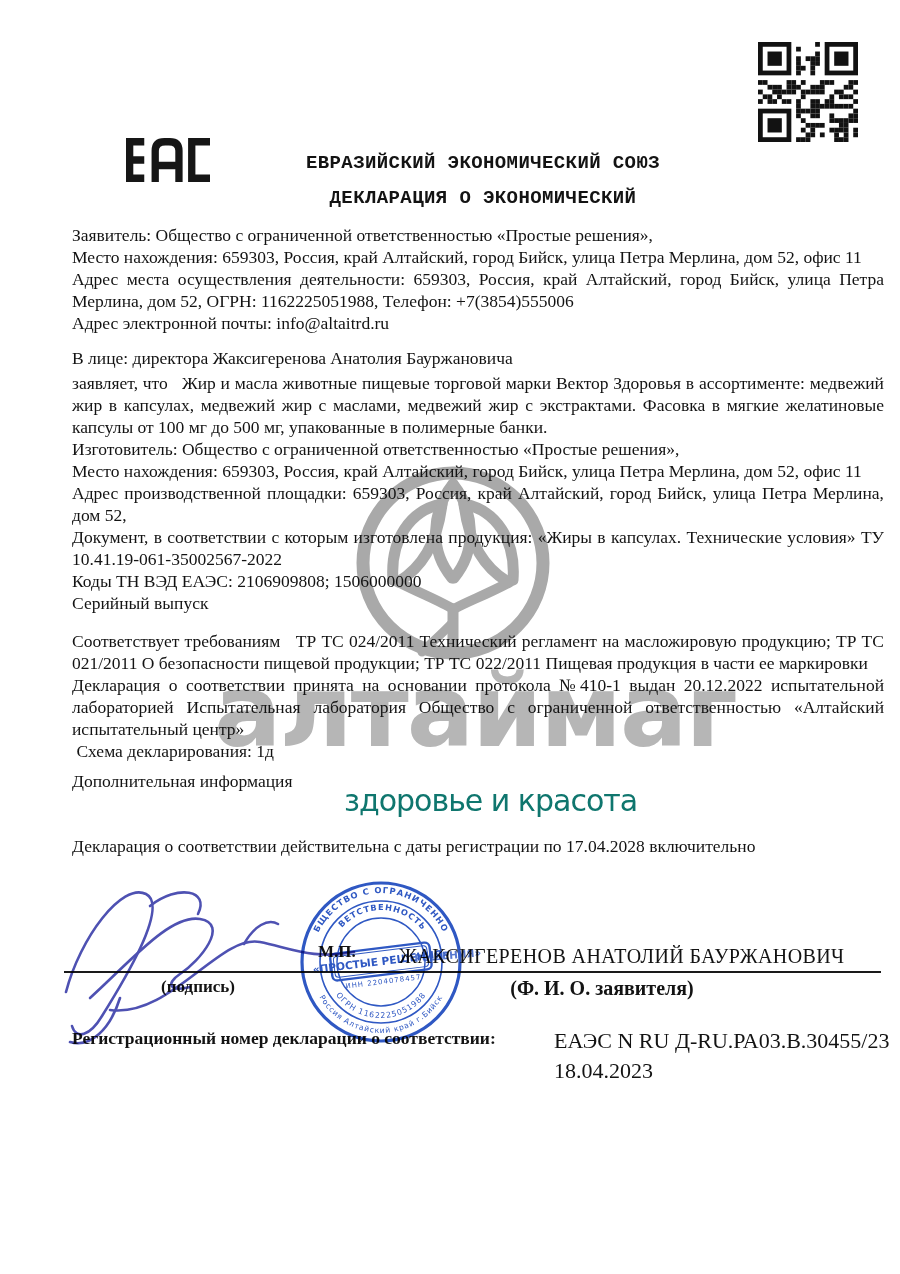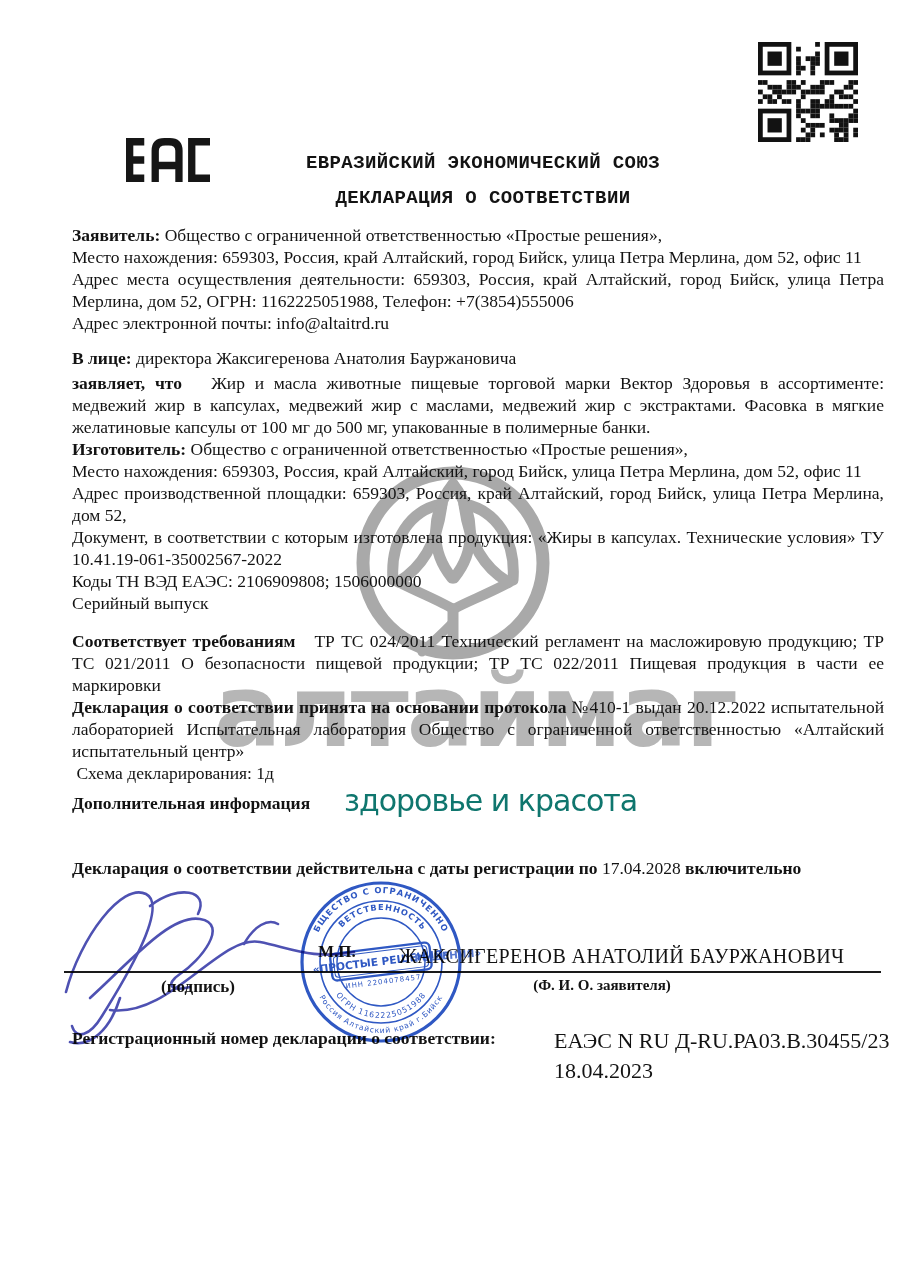--- a/index.html
+++ b/index.html
@@ -8,36 +8,36 @@
   
   .eac{position:absolute;left:126px;top:136px;z-index:1;}
   .qr{position:absolute;left:758px;top:42px;z-index:1;}
   .titles{position:absolute;left:66px;top:152px;width:834px;text-align:center;z-index:1;
           font-weight:bold;font-size:19px;letter-spacing:.4px;font-family:Liberation Mono, monospace;}
   .titles .t2{margin-top:13px;}
   
   .content{position:absolute;left:72px;top:224px;width:812px;z-index:1;
            font-size:17.5px;line-height:22px;text-align:justify;}
   .content p{margin:0;}
-  .b{font-weight:bold;}
+  .b{font-weight:normal;}
   
   .wm-tree{position:absolute;left:350px;top:462px;z-index:0;}
   .wm-brand{position:absolute;left:214px;top:662px;z-index:0;line-height:1;
             font-family:"DejaVu Sans",sans-serif;font-weight:bold;font-size:100px;
             color:#b6b6b6;letter-spacing:-2px;text-align:center;}
   .wm-tag{position:absolute;left:344px;top:783px;z-index:0;
           font-family:"DejaVu Sans",sans-serif;font-size:30px;color:#0f766e;letter-spacing:-1px;}
   
   .mp{position:absolute;left:318px;top:942px;font-weight:bold;font-size:17px;z-index:2;}
   .name{position:absolute;left:399px;top:945px;font-size:20px;letter-spacing:.4px;z-index:2;}
   .sig-line{position:absolute;left:64px;top:971px;width:817px;border-top:2px solid #1a1a1a;z-index:1;}
   .cap-sign{position:absolute;left:128px;top:977px;width:140px;text-align:center;
             font-weight:bold;font-size:17px;z-index:2;}
   .cap-name{position:absolute;left:492px;top:977px;width:220px;text-align:center;
-            font-weight:bold;font-size:15px;z-index:2;}
+            font-weight:bold;font-size:20px;z-index:2;}
   .stamp{position:absolute;left:297px;top:878px;z-index:3;mix-blend-mode:multiply;}
   .sig{position:absolute;left:48px;top:866px;z-index:3;mix-blend-mode:multiply;}
   
   .reg-lab{position:absolute;left:72px;font-weight:bold;font-size:17.5px;z-index:1;}
   .reg-val{position:absolute;left:554px;font-size:22px;z-index:1;}
   .r1{top:1028px;} .r2{top:1058px;}
 </style>
 </head>
 <body>
 
@@ -187,21 +187,21 @@
         <rect x="75" y="5" width="25" height="25" fill="#ffffff"></rect>
         <rect x="80" y="10" width="15" height="15" fill="#121212"></rect>
         <rect x="0" y="70" width="35" height="35" fill="#121212"></rect>
         <rect x="5" y="75" width="25" height="25" fill="#ffffff"></rect>
         <rect x="10" y="80" width="15" height="15" fill="#121212"></rect>
       </svg>
   </div>
 
   <div class="titles">
     <div class="t1">ЕВРАЗИЙСКИЙ ЭКОНОМИЧЕСКИЙ СОЮЗ</div>
-    <div class="t2">ДЕКЛАРАЦИЯ О СООТВЕТСТВИИ</div>
+    <div class="t2">ДЕКЛАРАЦИЯ О ЭКОНОМИЧЕСКИЙ</div>
   </div>
 
   <div class="wm-tree">
     <svg width="206" height="210" viewBox="0 0 206 210" aria-hidden="true">
       <g fill="none" stroke="#a9a9a9" stroke-linecap="round">
         <circle cx="103" cy="101" r="90" stroke-width="13"></circle>
         <path d="M103,22 C81,50 79,88 102,116" stroke-width="11"></path>
         <path d="M103,22 C125,50 127,88 104,116" stroke-width="11"></path>
         <path d="M92,42 C60,48 40,78 43,118" stroke-width="11"></path>
         <path d="M92,42 C88,76 75,104 48,120" stroke-width="11"></path>

